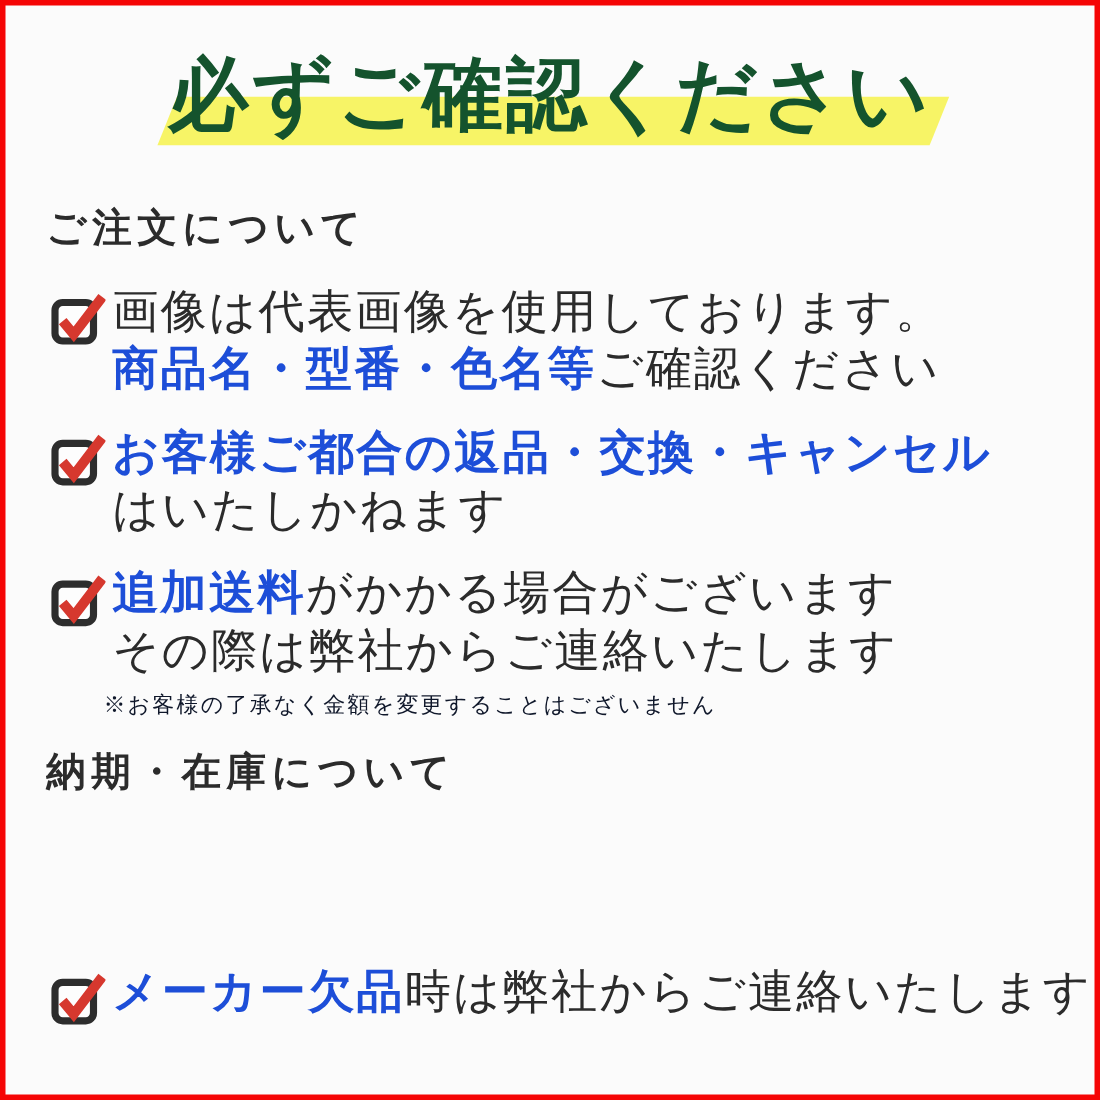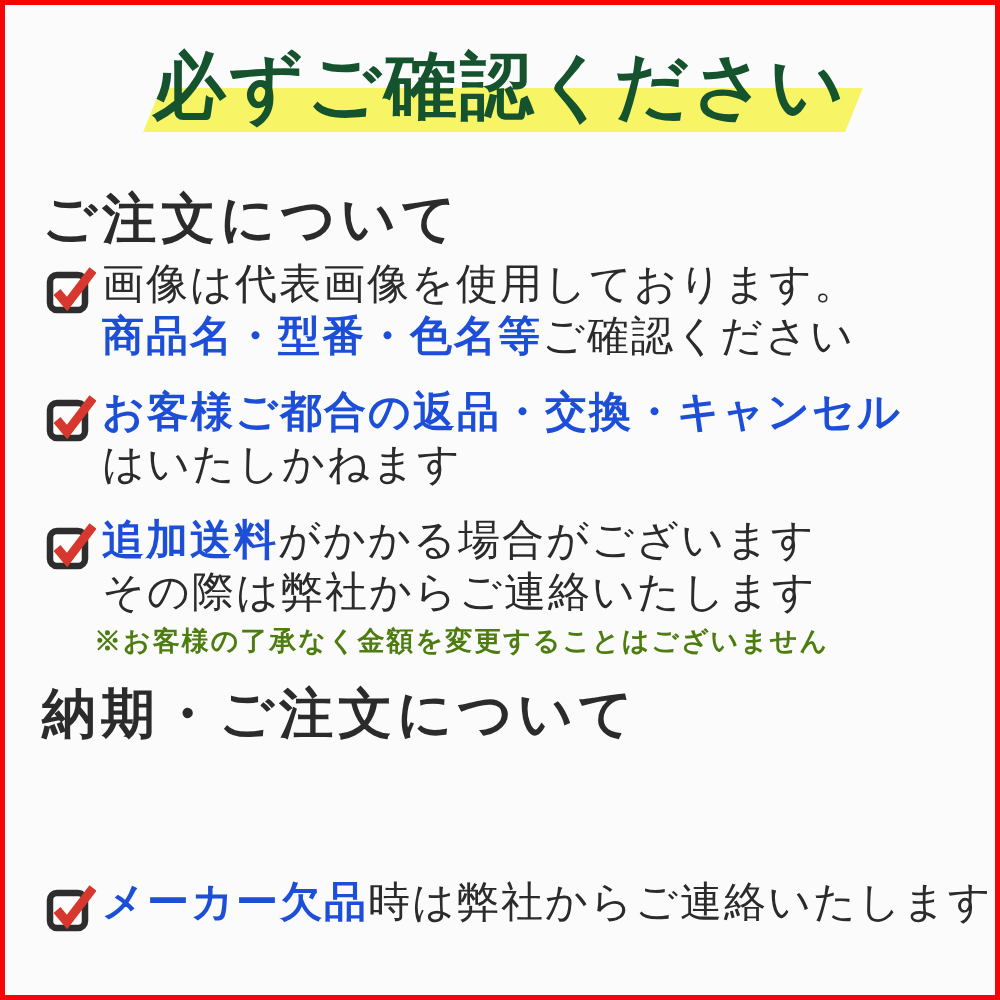--- a/index.html
+++ b/index.html
@@ -42,21 +42,21 @@
     letter-spacing: 3px;
     color: #14532d;
     z-index: 2;
     white-space: nowrap;
   }
   
   .section-heading {
     position: absolute;
     left: 42px;
     margin: 0;
-    font-size: 54px;
+    font-size: 36px;
     font-weight: 700;
     letter-spacing: 5px;
     color: #2b2b2b;
     white-space: nowrap;
     z-index: 2;
   }
   .heading-order { top: 183px; }
   .heading-stock { top: 678px; }
   
   .item {
@@ -78,25 +78,25 @@
     letter-spacing: 2px;
     line-height: 52px;
     white-space: nowrap;
     color: #2b2b2b;
   }
   .seg-black { color: #2b2b2b; font-weight: 400; }
   .seg-red   { color: #1d4ed8; font-weight: 700; }
   .note {
     margin-top: 6px;
     margin-left: -8px;
-    font-size: 27px;
+    font-size: 20px;
     letter-spacing: 2px;
     line-height: 34px;
-    color: #4d7c0f;
-    font-weight: 700;
+    color: #0f172a;
+    font-weight: 400;
     white-space: nowrap;
   }
   .item-1 { top: 258px; }
   .item-2 { top: 386px; }
   .item-3 { top: 514px; }
   .item-4 { top: 759px; }
   .item-5 { top: 876px; }
 </style>
 </head>
 <body>
@@ -155,21 +155,21 @@
       <div class="line">
         <span class="seg-red">追加送料</span><span class="seg-black">がかかる場合がございます</span>
       </div>
       <div class="line">
         <span class="seg-black">その際は弊社からご連絡いたします</span>
       </div>
       <div class="note">※お客様の了承なく金額を変更することはございません</div>
     </div>
   </div>
 
-  <h2 class="section-heading heading-stock">納期・ご注文について</h2>
+  <h2 class="section-heading heading-stock">納期・在庫について</h2>
 
 
   <div class="item item-5">
     <span class="checkbox">
       <svg width="50" height="50" viewBox="0 0 50 50">
         <rect x="4" y="11" width="35" height="35" rx="7" fill="#fdfdfd" stroke="#2d2d2d" stroke-width="6.5"></rect>
         <path d="M11 28 L21 40 L47 6" fill="none" stroke="#d6382e" stroke-width="9" stroke-linejoin="miter"></path>
       </svg>
     </span>
     <div class="lines">

